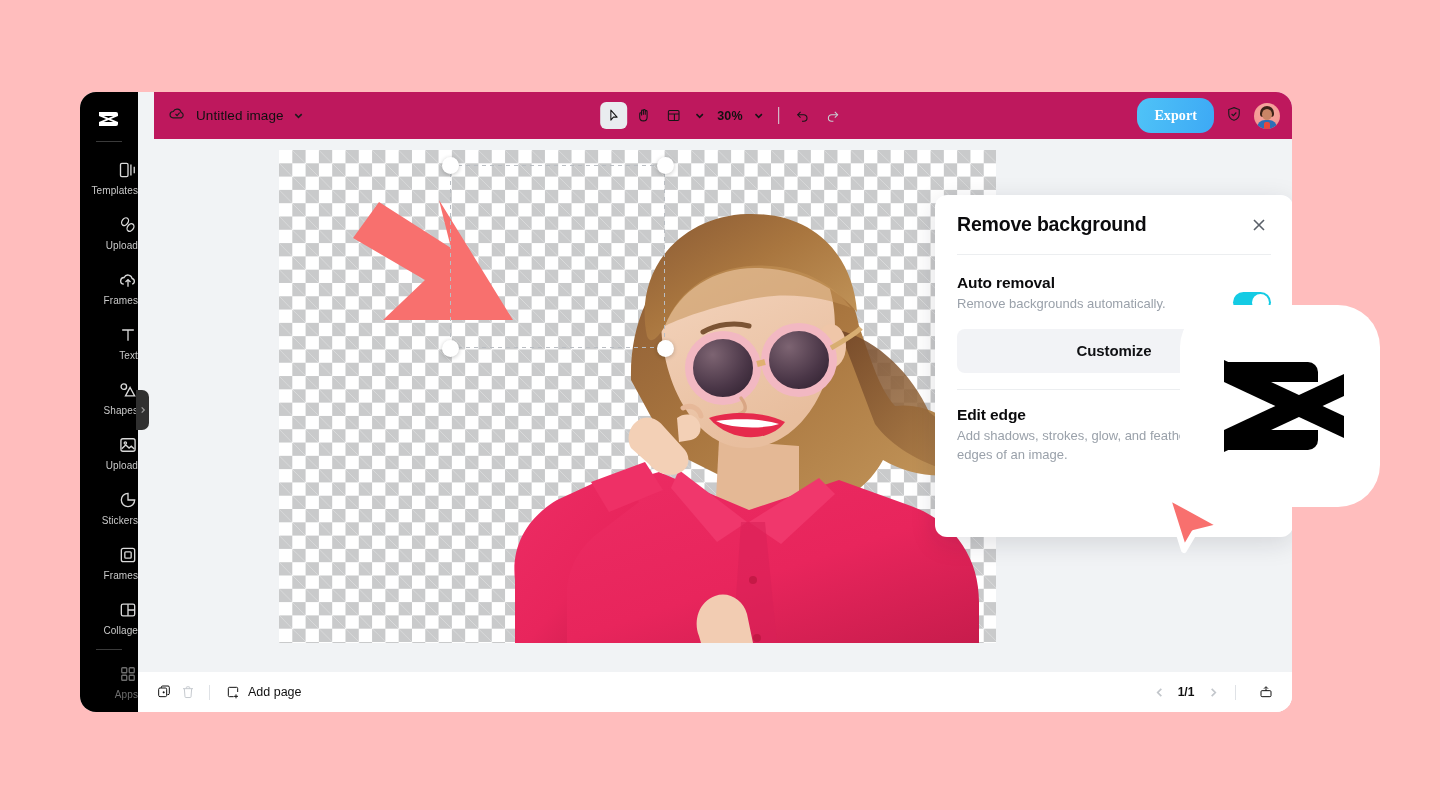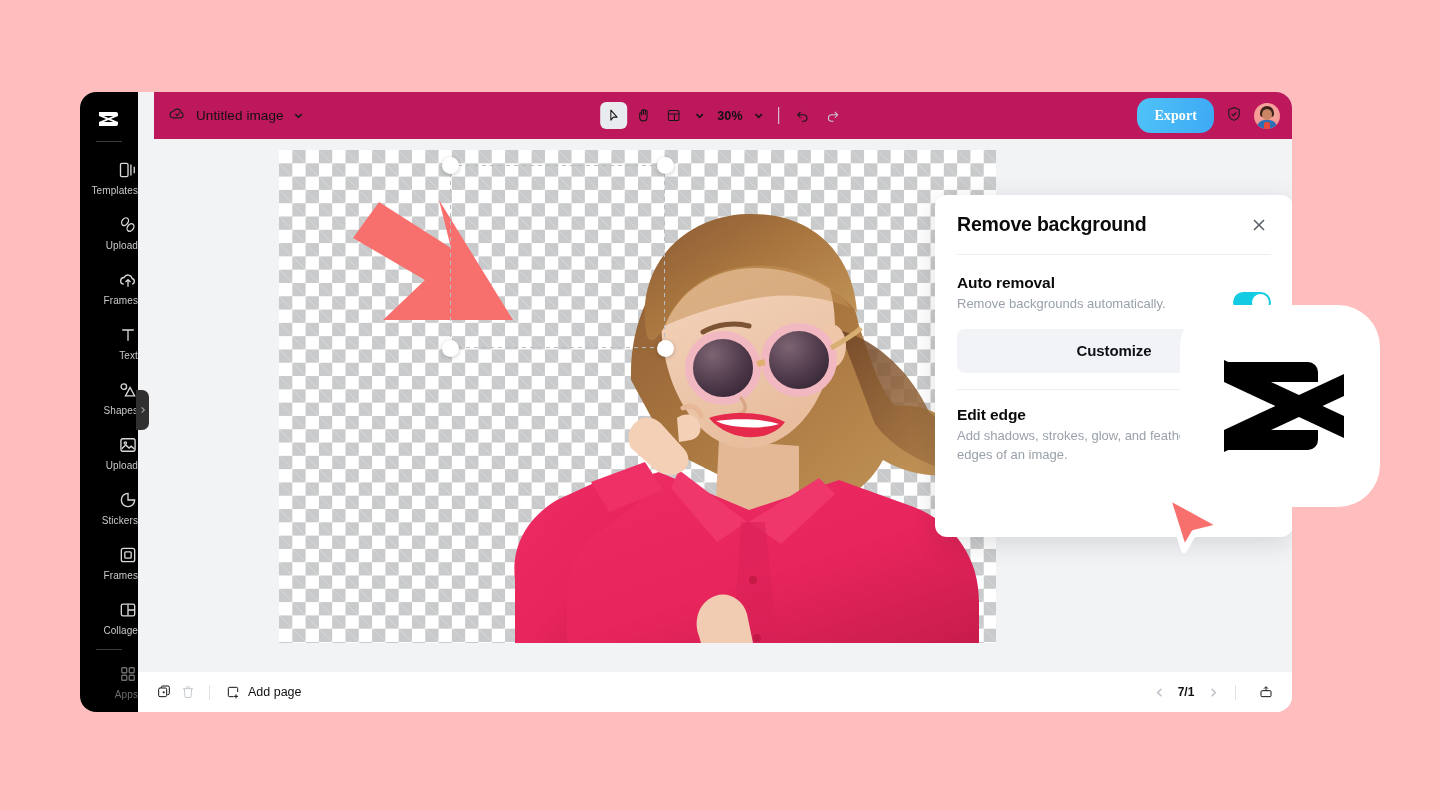--- a/index.html
+++ b/index.html
@@ -656,21 +656,21 @@
             <path d="M16.5 15.5v6M13.5 18.5h6"></path>
           </svg>
         <span>Add page</span>
       </div>
       <div id="bb-right">
         <span class="pg-arrow">
           <svg viewBox="0 0 12 12">
               <path d="M8 2L4 6l4 4"></path>
             </svg>
         </span>
-        <span id="pg-ind">7/1</span>
+        <span id="pg-ind">1/1</span>
         <span class="pg-arrow">
           <svg viewBox="0 0 12 12">
               <path d="M4 2l4 4-4 4"></path>
             </svg>
         </span>
         <span class="bb-sep"></span>
         <span id="present-btn">
           <svg viewBox="0 0 24 24">
               <rect x="4.5" y="10" width="15" height="9" rx="1.6"></rect>
               <path d="M12 10V5M9 7l3-3 3 3"></path>

